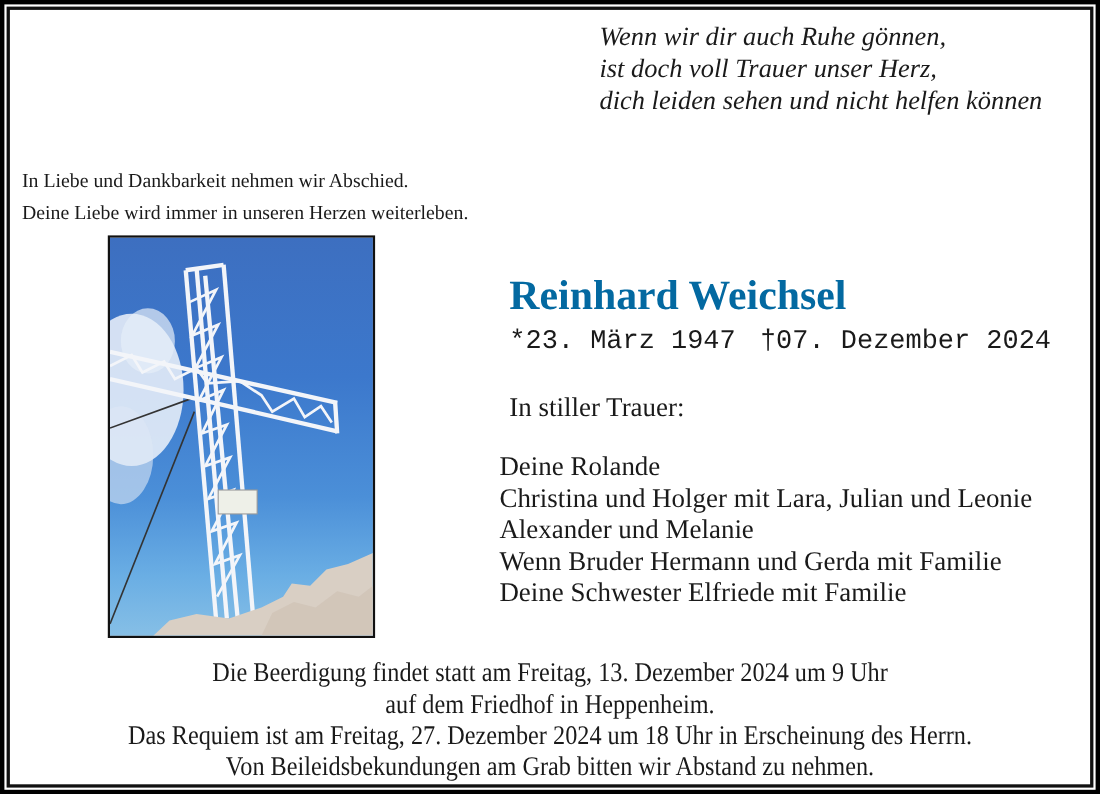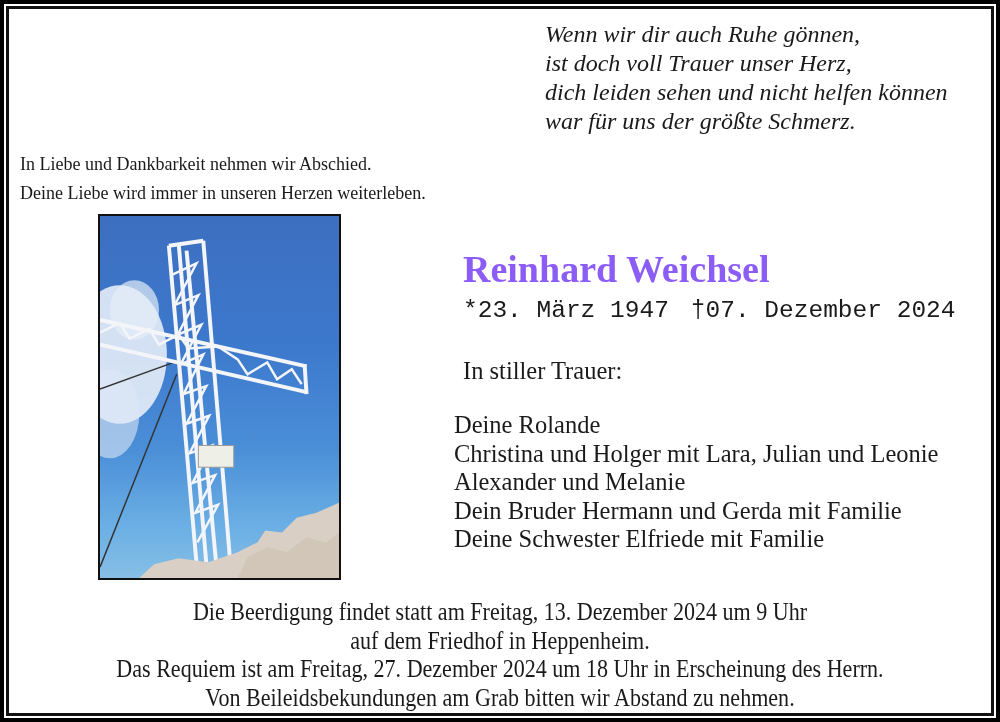--- a/index.html
+++ b/index.html
@@ -8,40 +8,39 @@
   .frame-outer { position: absolute; left: 0; top: 0; width: 1000px; height: 722px;
                  box-sizing: border-box; border: 4px solid #000; }
   .frame-inner { position: absolute; left: 6px; top: 6px; right: 6px; bottom: 6px;
                  border: 3px solid #111; }
   .poem { position: absolute; left: 545px; top: 20px; font-size: 24px; line-height: 29px; white-space: nowrap; font-style: italic; }
   .farewell { position: absolute; left: 20px; top: 150px; font-size: 18px; line-height: 29px; white-space: nowrap; }
   .photo { position: absolute; left: 98px; top: 214px; width: 243px; height: 366px;
            box-sizing: border-box; border: 2px solid #111; overflow: hidden;
            background: linear-gradient(180deg, #3d6fc0 0%, #3c78cc 35%, #4b8fd8 65%, #6aaee4 85%, #86bfe6 100%); }
   .photo svg { position: absolute; left: 0; top: 0; width: 100%; height: 100%; }
-  .name { position: absolute; left: 463px; top: 247px; font-size: 38px; font-weight: bold; line-height: 44px; color: #8b5cf6; white-space: nowrap; }
+  .name { position: absolute; left: 463px; top: 247px; font-size: 38px; font-weight: bold; line-height: 44px; color: #0369a1; white-space: nowrap; }
   .dates { position: absolute; left: 463px; top: 296px; font-size: 24.5px; line-height: 29px; white-space: nowrap; font-family: Liberation Mono, monospace; }
   .dates .gap { display: inline-block; width: 22px; }
   .mourning { position: absolute; left: 463px; top: 356px; font-size: 24.5px; line-height: 29px; white-space: nowrap; text-align: right; }
   .family { position: absolute; left: 454px; top: 411px; font-size: 24.5px; line-height: 28.5px; white-space: nowrap; }
   .funeral { position: absolute; left: 0; right: 0; top: 598px; text-align: center; font-size: 24.5px; line-height: 28.5px; white-space: nowrap;
              transform: scaleX(0.9); transform-origin: 50% 0; }
   .line { display: block; }
 </style>
 </head>
 <body>
 
 <div class="frame-outer"></div>
 <div class="frame-inner"></div>
 
 <div class="poem">
   <span class="line">Wenn wir dir auch Ruhe gönnen,</span>
   <span class="line">ist doch voll Trauer unser Herz,</span>
   <span class="line">dich leiden sehen und nicht helfen können</span>
-  <span class="line">war für uns der größte Schmerz.</span>
 </div>
 
 <div class="farewell">
   <span class="line">In Liebe und Dankbarkeit nehmen wir Abschied.</span>
   <span class="line">Deine Liebe wird immer in unseren Herzen weiterleben.</span>
 </div>
 
 <div class="photo">
   <svg viewBox="0 0 243 366" preserveAspectRatio="none">
 
@@ -78,21 +77,21 @@
 <div class="dates">
   <span>*23. März 1947</span><span class="gap"></span><span>†07. Dezember 2024</span>
 </div>
 
 <div class="mourning">In stiller Trauer:</div>
 
 <div class="family">
   <span class="line">Deine Rolande</span>
   <span class="line">Christina und Holger mit Lara, Julian und Leonie</span>
   <span class="line">Alexander und Melanie</span>
-  <span class="line">Dein Bruder Hermann und Gerda mit Familie</span>
+  <span class="line">Wenn Bruder Hermann und Gerda mit Familie</span>
   <span class="line">Deine Schwester Elfriede mit Familie</span>
 </div>
 
 <div class="funeral">
   <span class="line">Die Beerdigung findet statt am Freitag, 13. Dezember 2024 um 9 Uhr</span>
   <span class="line">auf dem Friedhof in Heppenheim.</span>
   <span class="line">Das Requiem ist am Freitag, 27. Dezember 2024 um 18 Uhr in Erscheinung des Herrn.</span>
   <span class="line">Von Beileidsbekundungen am Grab bitten wir Abstand zu nehmen.</span>
 </div>
 

